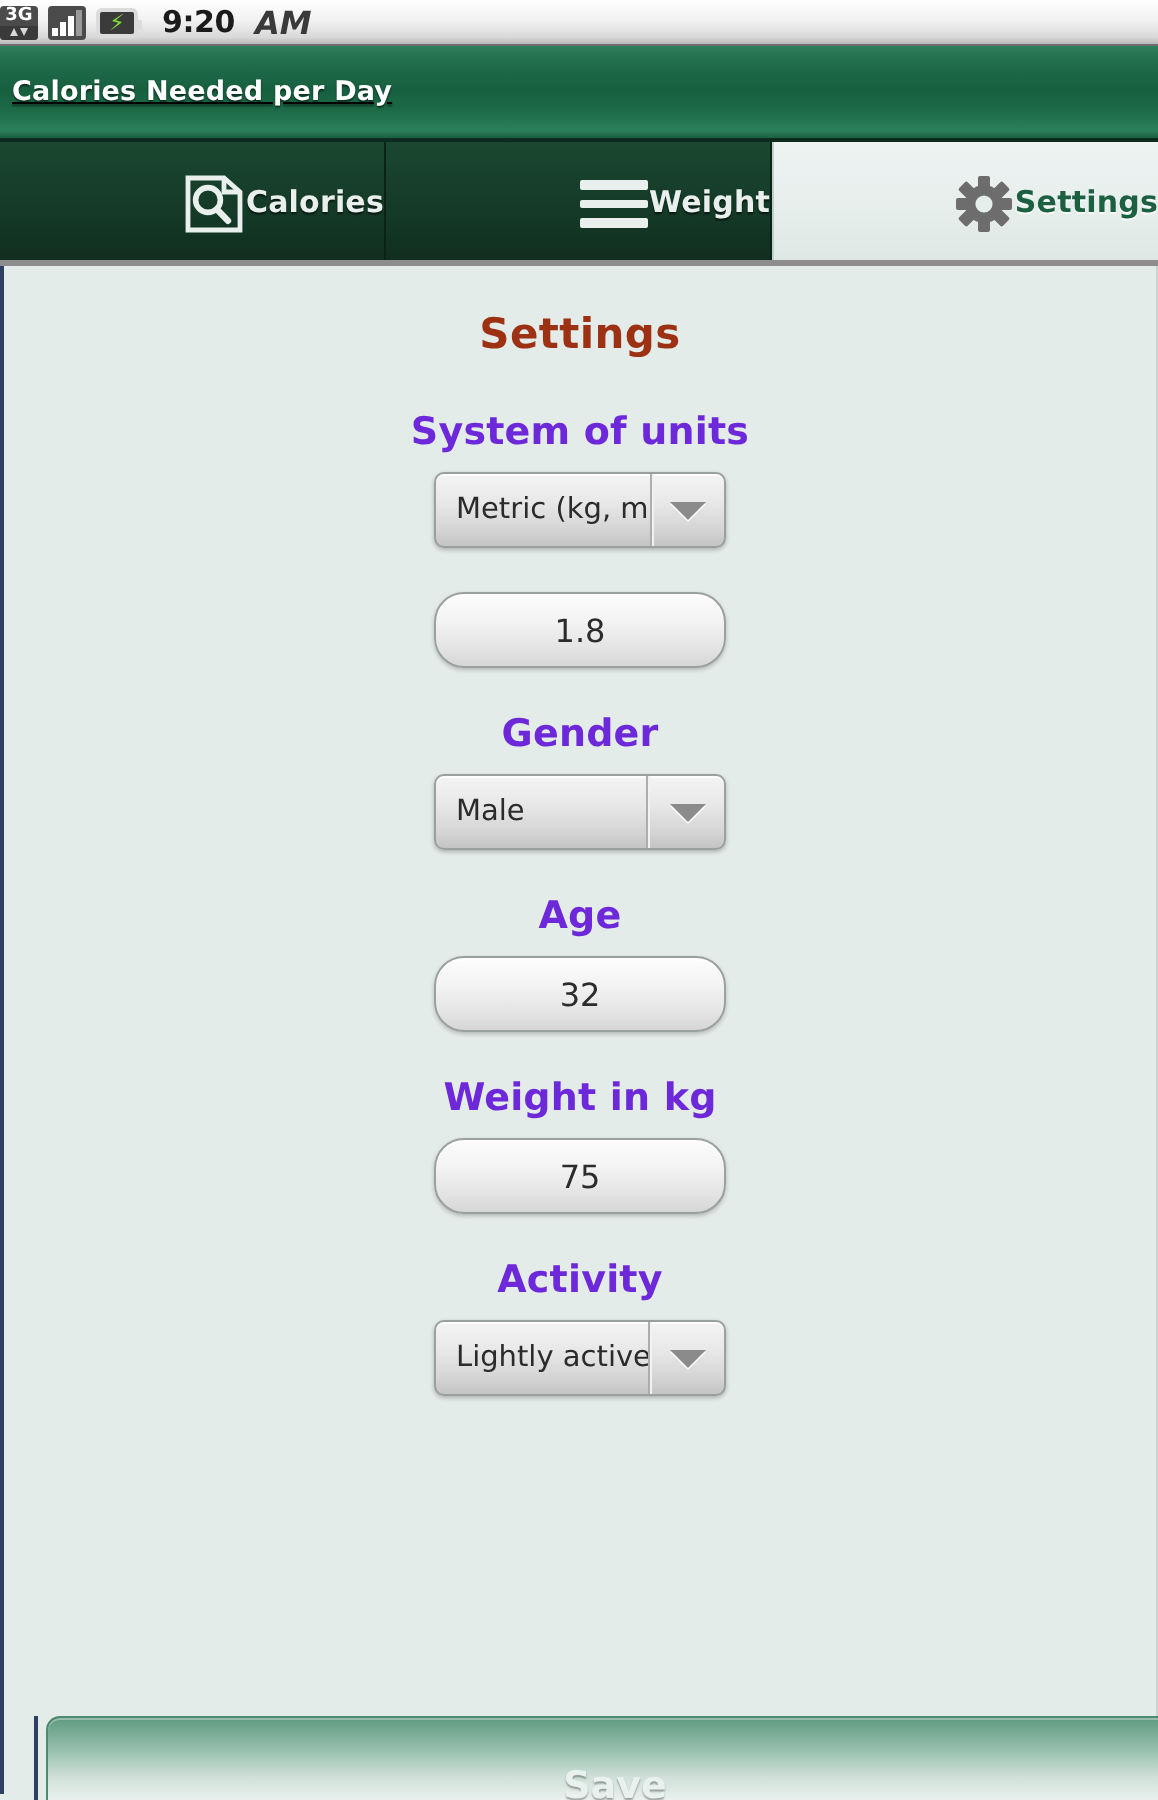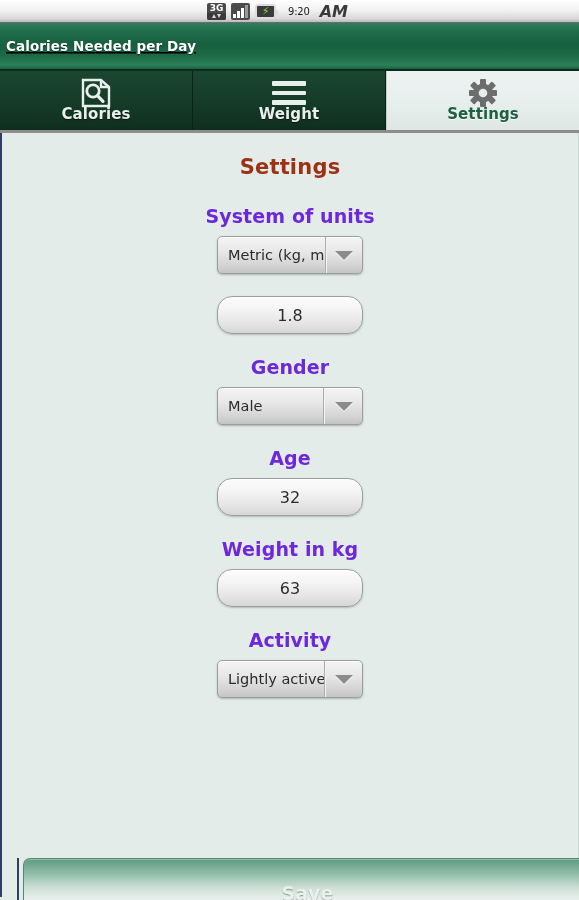--- a/index.html
+++ b/index.html
@@ -22,21 +22,21 @@
   }
 
   
   .status-bar {
     position: relative;
     height: 23px;
     width: 100%;
     background: linear-gradient(to bottom, #ffffff 0%, #f2f2f2 45%, #d8d8d8 85%, #b9b9b9 100%);
     display: flex;
     align-items: center;
-    justify-content: center;
+    justify-content: flex-start;
     padding-right: 24px;
     border-bottom: 1px solid #6d6d6d;
   }
   .status-icons {
     display: flex;
     align-items: center;
     gap: 5px;
   }
   .icon-3g {
     position: relative;
@@ -113,22 +113,22 @@
     border-radius: 0 1px 1px 0;
   }
   .icon-battery .bolt {
     color: #7ddb3a;
     font-size: 11px;
     line-height: 11px;
     font-weight: bold;
   }
 
   .status-time {
-    font-size: 10px;
-    font-weight: normal;
+    font-size: 15px;
+    font-weight: bold;
     color: #1b1b1b;
     margin-left: 7px;
     letter-spacing: -0.2px;
   }
   .status-ampm {
     font-size: 16px;
     font-weight: bold;
     color: #3a3a3a;
     margin-left: 5px;
     font-style: italic;
@@ -165,23 +165,23 @@
     display: flex;
     height: 62px;
     width: 100%;
     border-bottom: 3px solid #8d8d8d;
     background: #143a27;
   }
   .tab {
     position: relative;
     flex: 1 1 0;
     display: flex;
-    flex-direction: column;
-    align-items: center;
-    justify-content: center;
+    flex-direction: row;
+    align-items: center;
+    justify-content: flex-end;
     cursor: pointer;
     border-right: 1px solid #0b2317;
   }
   .tab:last-child { border-right: none; }
   .tab.inactive {
     background: linear-gradient(to bottom, #1a4730 0%, #153b28 55%, #102e1f 100%);
   }
   .tab.active {
     background: linear-gradient(to bottom, #eef3f2 0%, #e6eeec 60%, #dee7e4 100%);
     border-left: 1px solid #c3cecb;
@@ -447,21 +447,21 @@
       </div>
     </div>
 
     <div class="field-group">
       <div class="field-label">Age</div>
       <div class="text-input" placeholder="32">32</div>
     </div>
 
     <div class="field-group">
       <div class="field-label">Weight in kg</div>
-      <div class="text-input" placeholder="75">63</div>
+      <div class="text-input" placeholder="75">75</div>
     </div>
 
     <div class="field-group">
       <div class="field-label">Activity</div>
       <div class="spinner">
         <div class="spinner-value">Lightly active</div>
         <div class="spinner-arrow">
             <span class="tri"></span>
           </div>
       </div>

